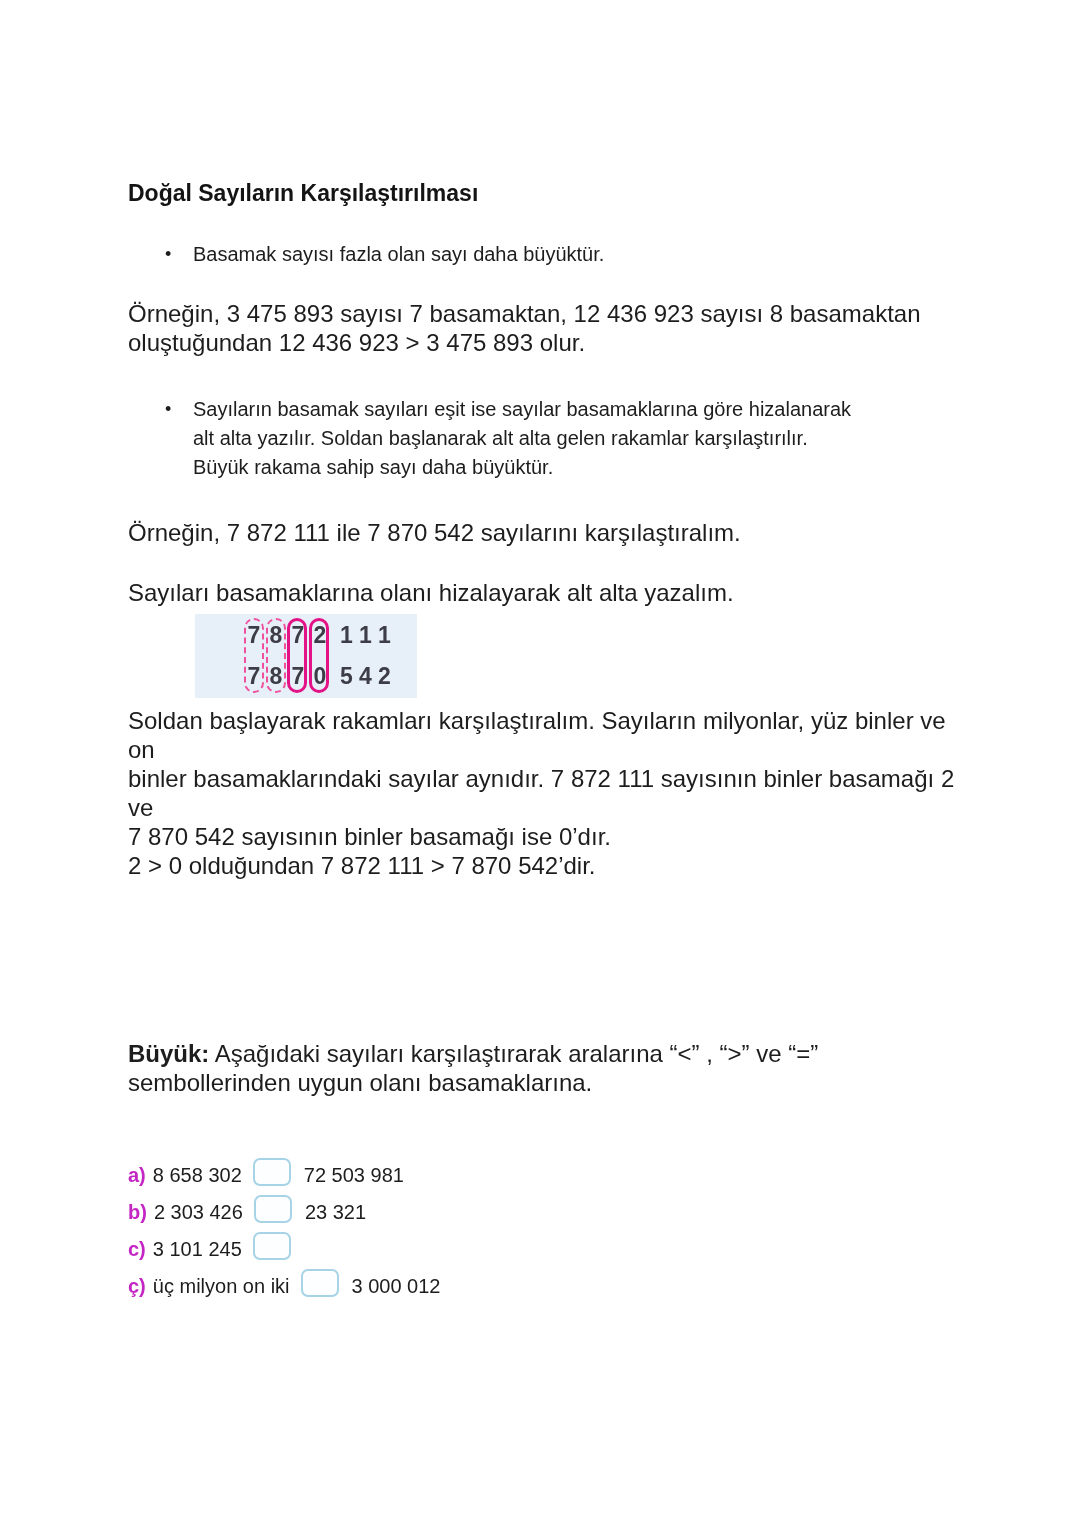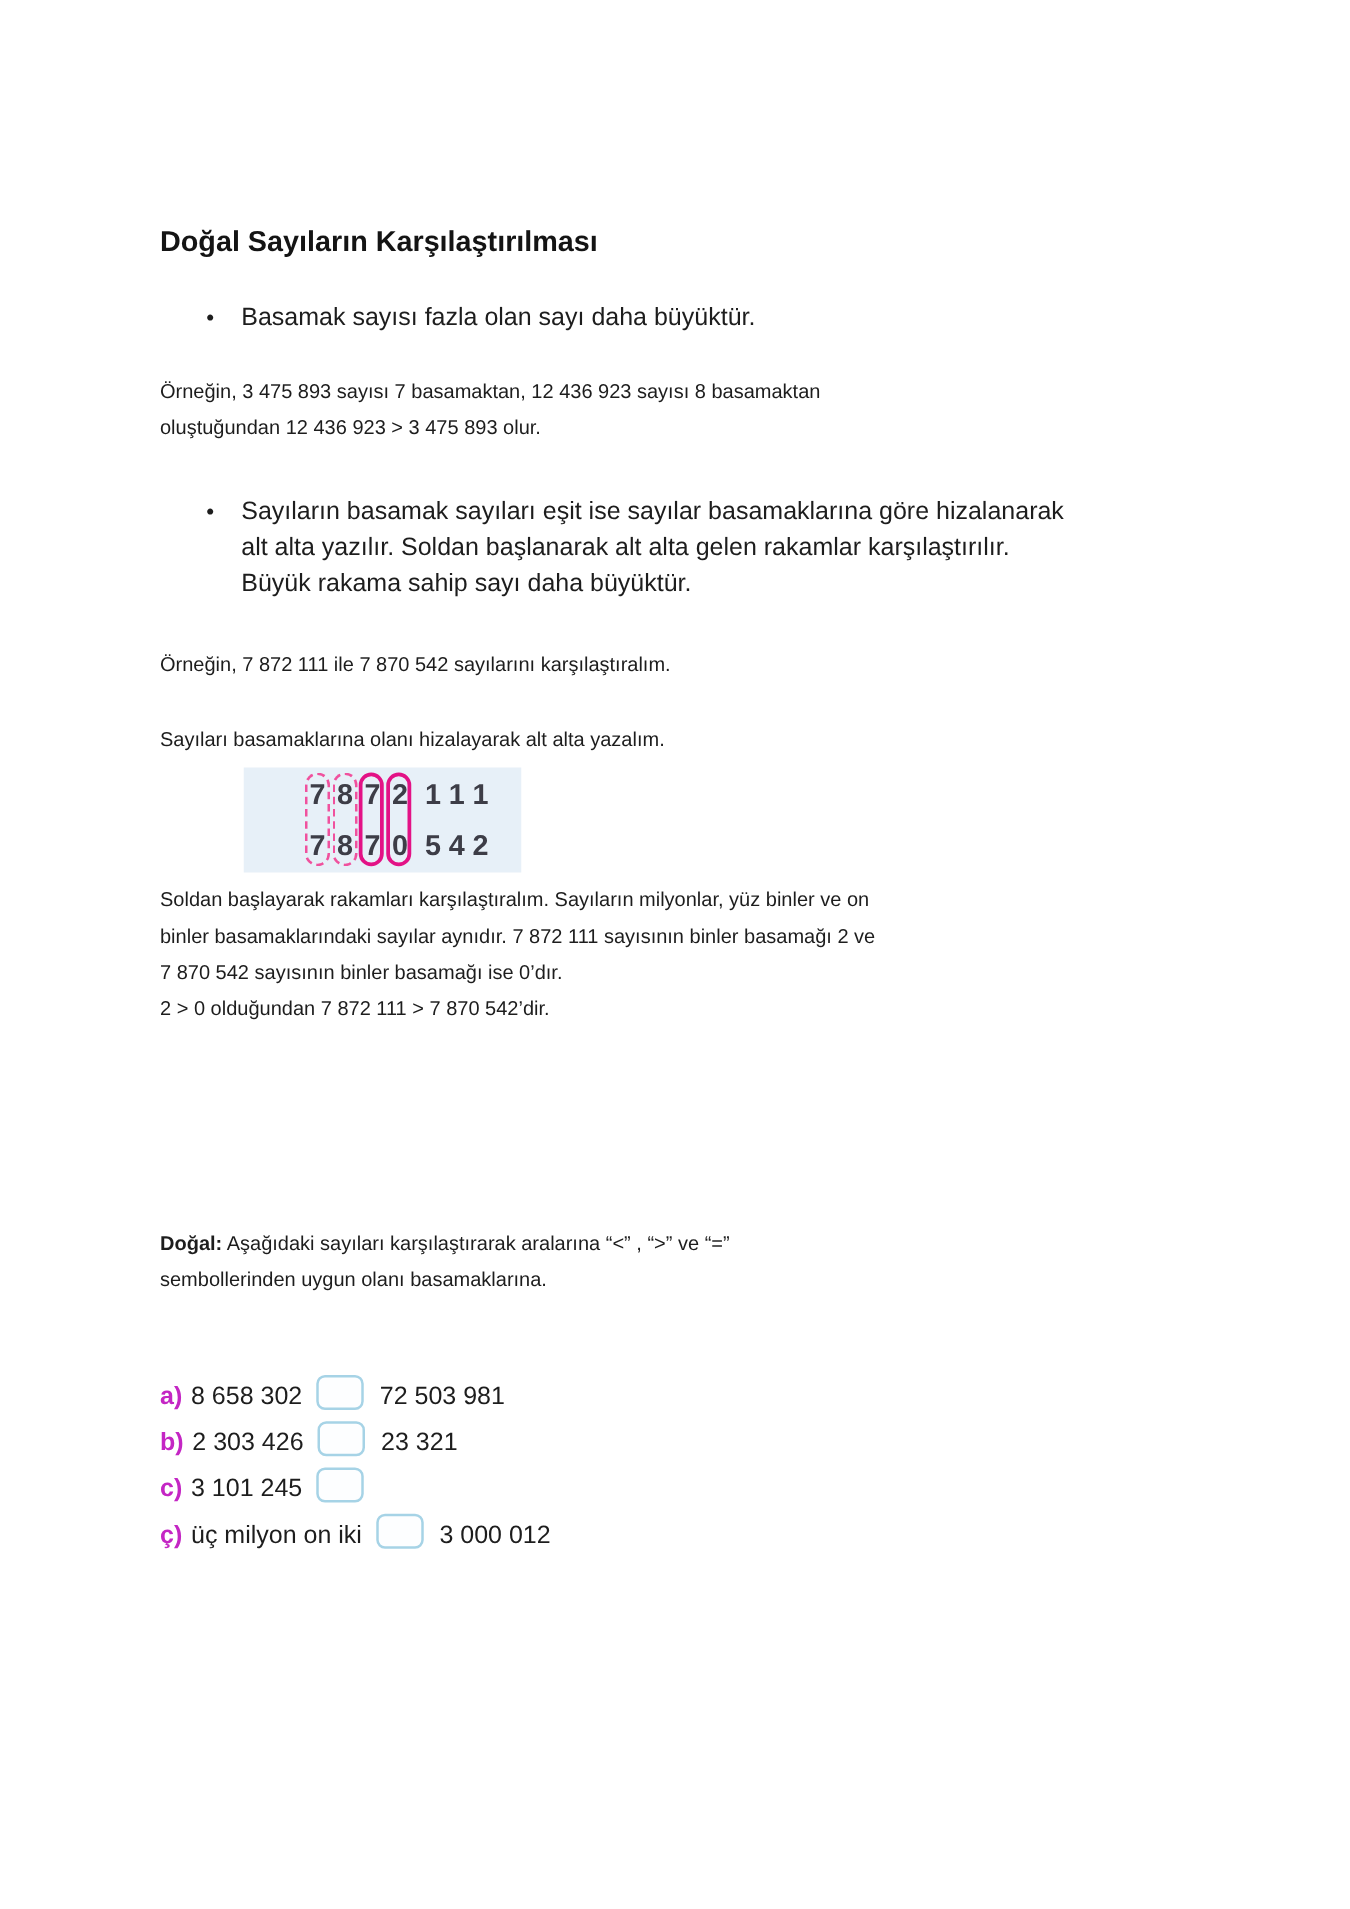--- a/index.html
+++ b/index.html
@@ -19,21 +19,21 @@
     top: 178px;
     width: 840px;
   }
   .doc-title {
     font-size: 23px;
     font-weight: 700;
     color: #141414;
     line-height: 30px;
   }
   .para {
-    font-size: 16px;
+    font-size: 24px;
     line-height: 29px;
     white-space: pre-line;
   }
   .bullet-row {
     display: flex;
     margin-left: 37px;
     font-size: 20px;
     line-height: 29px;
   }
   .bullet-glyph {
@@ -169,21 +169,21 @@
       <div class="oval solid c3"></div>
       <div class="oval solid c4"></div>
     </div>
 
     <p class="para mt-p4">Soldan başlayarak rakamları karşılaştıralım. Sayıların milyonlar, yüz binler ve on
 binler basamaklarındaki sayılar aynıdır. 7 872 111 sayısının binler basamağı 2 ve
 7 870 542 sayısının binler basamağı ise 0’dır.
 2 &gt; 0 olduğundan 7 872 111 &gt; 7 870 542’dir.</p>
 
     <p class="para mt-ornek">
-      <span class="bold">Doğal:</span><span> Aşağıdaki sayıları karşılaştırarak aralarına “&lt;” , “&gt;” ve “=”</span>
+      <span class="bold">Büyük:</span><span> Aşağıdaki sayıları karşılaştırarak aralarına “&lt;” , “&gt;” ve “=”</span>
       <span class="block-line">sembollerinden uygun olanı basamaklarına.</span>
     </p>
 
     <div class="mt-list">
       <div class="ex-row">
         <span class="ex-letter">a)</span>
         <span>8 658 302</span>
         <span class="answer-box"></span>
         <span>72 503 981</span>
       </div>

